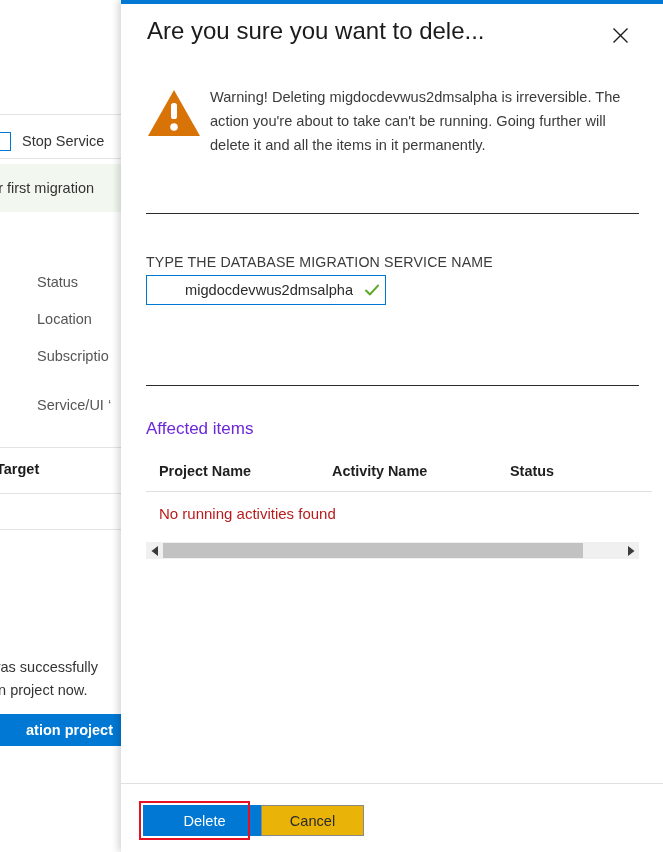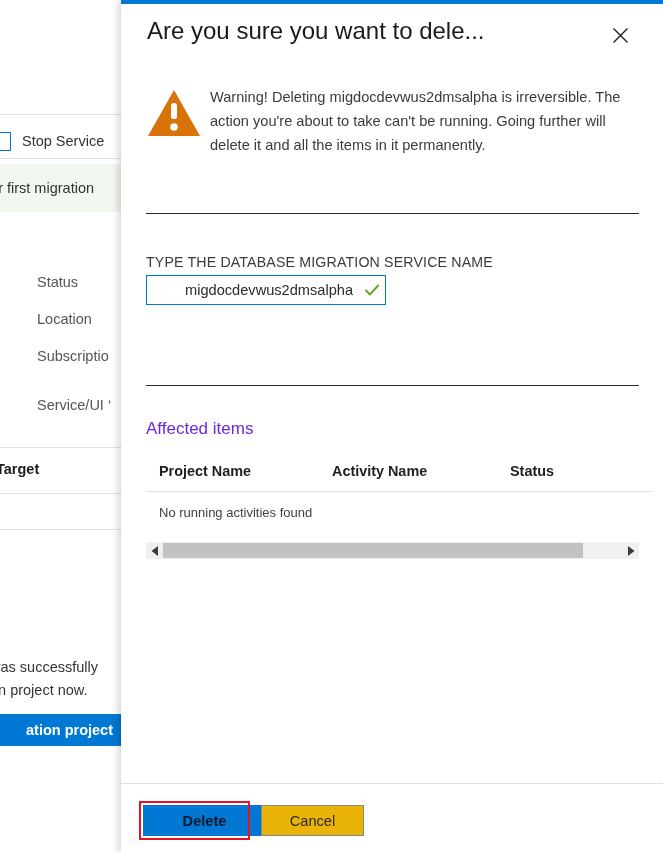--- a/index.html
+++ b/index.html
@@ -242,22 +242,22 @@
     font-size: 14.4px;
     font-weight: bold;
     color: #1f1f1f;
     padding: 0 0 12px 0;
     border-bottom: 1px solid #e0e0e0;
   }
   #items-table th.c1 { width: 173px; padding-left: 13px; }
   #items-table th.c2 { width: 178px; }
   #items-table th.c3 { width: 142px; }
   #items-table td {
-    font-size: 13px;
-    color: #404040;
+    font-size: 15px;
+    color: #b91c1c;
     padding: 13px 0 14px 13px;
   }
 
   .hscrollbar {
     position: absolute;
     left: 25px; top: 478px;
     width: 493px; height: 17px;
     background: #f0f0f0;
     display: flex;
     align-items: center;
@@ -300,22 +300,22 @@
     font-size: 14.6px;
     cursor: pointer;
     box-sizing: border-box;
     padding: 0;
   }
   #btn-delete {
     left: 22px;
     width: 123px;
     background: #0078d4;
     border: 1px solid #0078d4;
-    color: #0f172a;
-    font-weight: bold;
+    color: #ffffff;
+    font-weight: normal;
   }
   #btn-cancel {
     left: 140px;
     width: 103px;
     background: #eab308;
     border: 1px solid #8a8886;
     color: #2b2b2b;
   }
   #delete-highlight {
     position: absolute;

